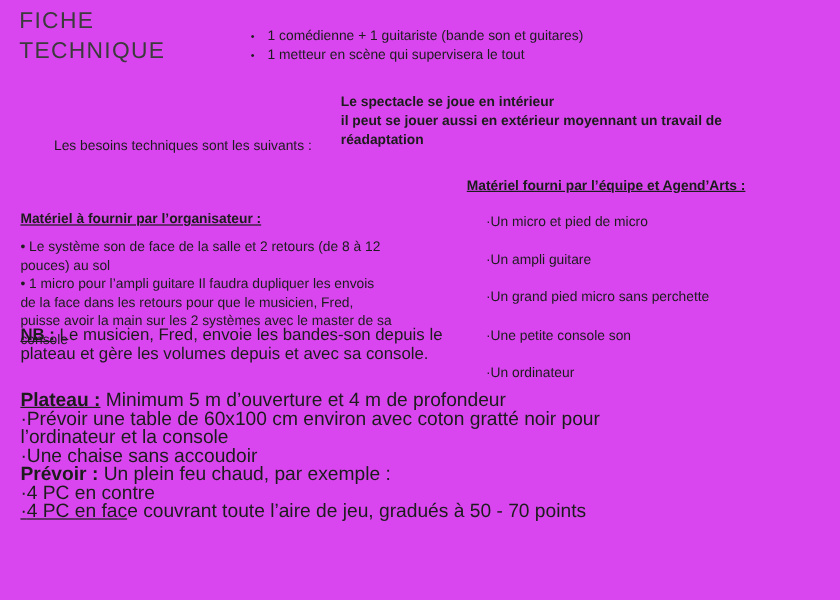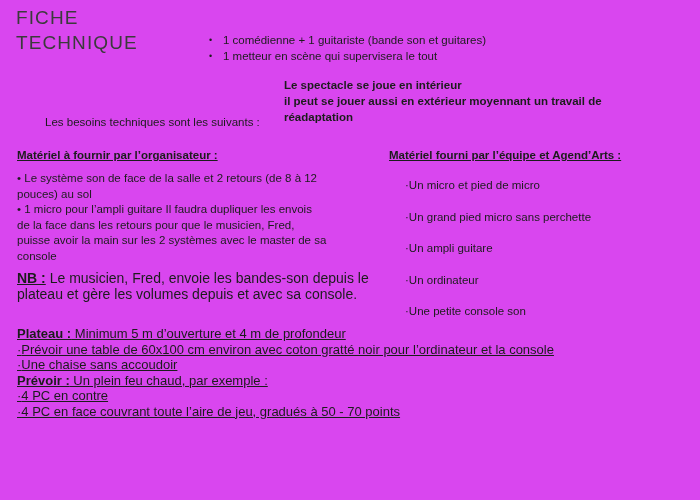--- a/index.html
+++ b/index.html
@@ -34,21 +34,21 @@
     font-weight: 400;
     letter-spacing: 1.1px;
     color: #3b3b3b;
     white-space: pre-line;
   }
 
   
   .cast-list {
     position: absolute;
     left: 207px;
-    top: 33px;
+    top: 23px;
     margin: 0;
     padding: 0;
     list-style: none;
     font-size: 11.5px;
     line-height: 15.5px;
   }
   .cast-list li {
     position: relative;
     padding-left: 16px;
   }
@@ -84,21 +84,21 @@
     margin-left: 28px;
   }
 
   
   .col {
     position: absolute;
     top: 148px;
     font-size: 11.5px;
     line-height: 15.5px;
   }
-  .col-left  { left: 17px;  width: 310px; }
+  .col-left  { left: 17px;  width: 310px; margin-top: 28px; }
   .col-right { left: 389px; width: 290px; }
 
   .col-heading {
     font-weight: bold;
     text-decoration: underline;
     margin: 0 0 9px 0;
     font-size: 11.5px;
     line-height: 14px;
   }
 
@@ -135,23 +135,22 @@
     font-weight: bold;
     text-decoration: underline;
   }
 
   
   .stage-block {
     position: absolute;
     left: 17px;
     top: 326px;
     width: 560px;
-    font-size: 13px;
-    line-height: 15.5px;
-    text-decoration: underline;
+    font-size: 16px;
+    line-height: 15.5px;
   }
   .stage-block p { margin: 0; }
   .inline-heading-underline {
     font-weight: bold;
     text-decoration: underline;
   }
   .inline-heading {
     font-weight: bold;
   }
   .dot-item::before {
@@ -186,24 +185,24 @@
     <ul class="bullet-dot-list">
       <li>Le système son de face de la salle et 2 retours (de 8 à 12 pouces) au sol</li>
       <li>1 micro pour l’ampli guitare Il faudra dupliquer les envois de la face dans les retours pour que le musicien, Fred, puisse avoir la main sur les 2 systèmes avec le master de sa console</li>
     </ul>
   </div>
 
   <div class="col col-right">
     <p class="col-heading">Matériel fourni par l’équipe et Agend’Arts :</p>
     <ul class="bullet-mid-list">
       <li>Un micro et pied de micro</li>
+      <li>Un ampli guitare</li>
       <li>Un grand pied micro sans perchette</li>
-      <li>Un ampli guitare</li>
+      <li>Une petite console son</li>
       <li>Un ordinateur</li>
-      <li>Une petite console son</li>
     </ul>
   </div>
 
   <div class="nb-block">
     <span class="nb-label">NB :</span><span> Le musicien, Fred, envoie les bandes-son depuis le plateau et gère les volumes depuis et avec sa console.</span>
   </div>
 
   <div class="stage-block">
     <p><span class="inline-heading-underline">Plateau :</span><span> Minimum 5 m d’ouverture et 4 m de profondeur</span></p>
 

